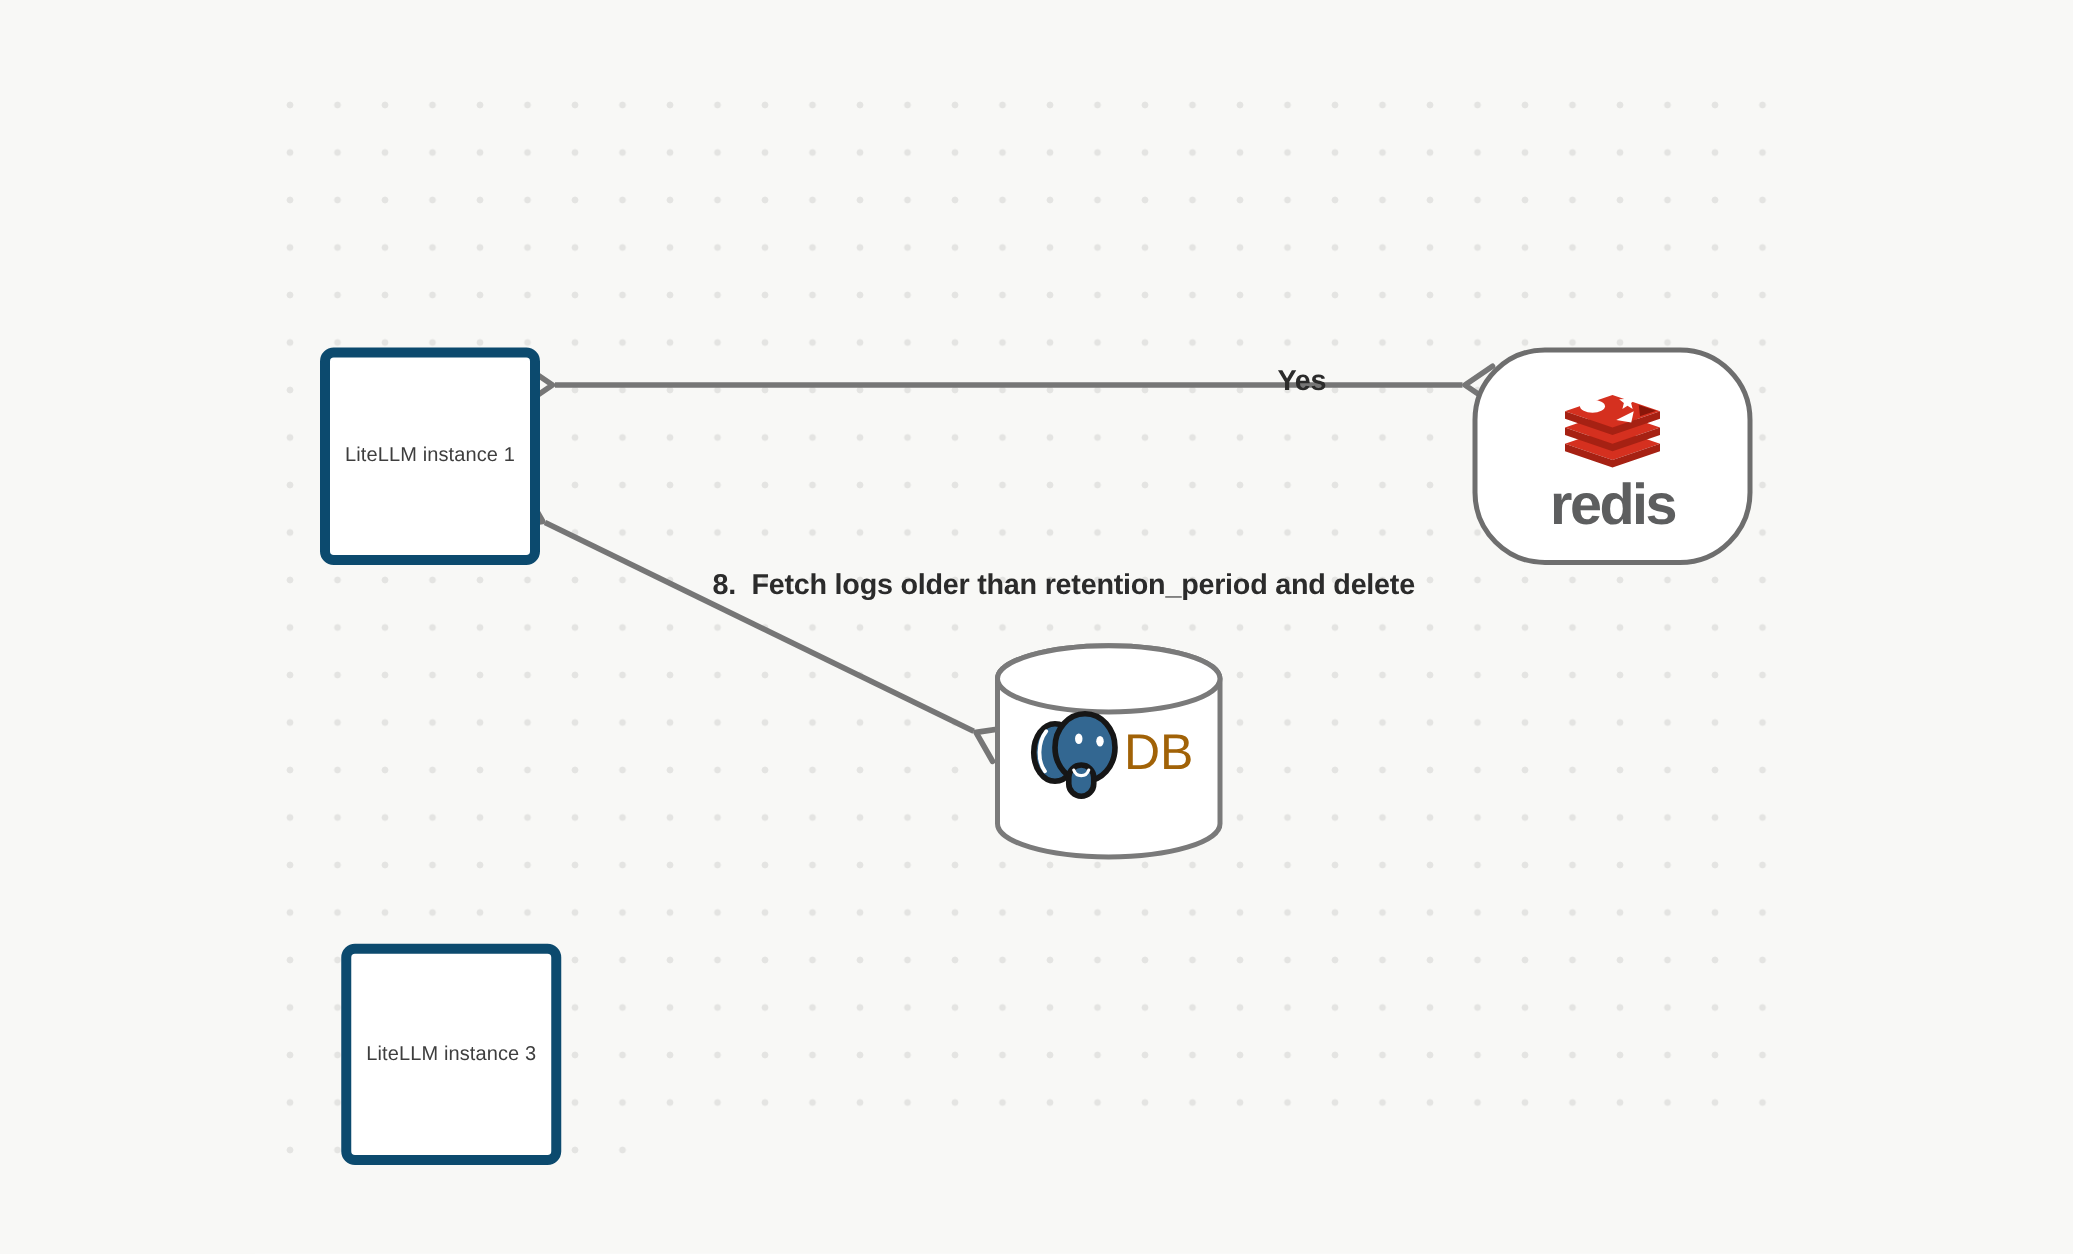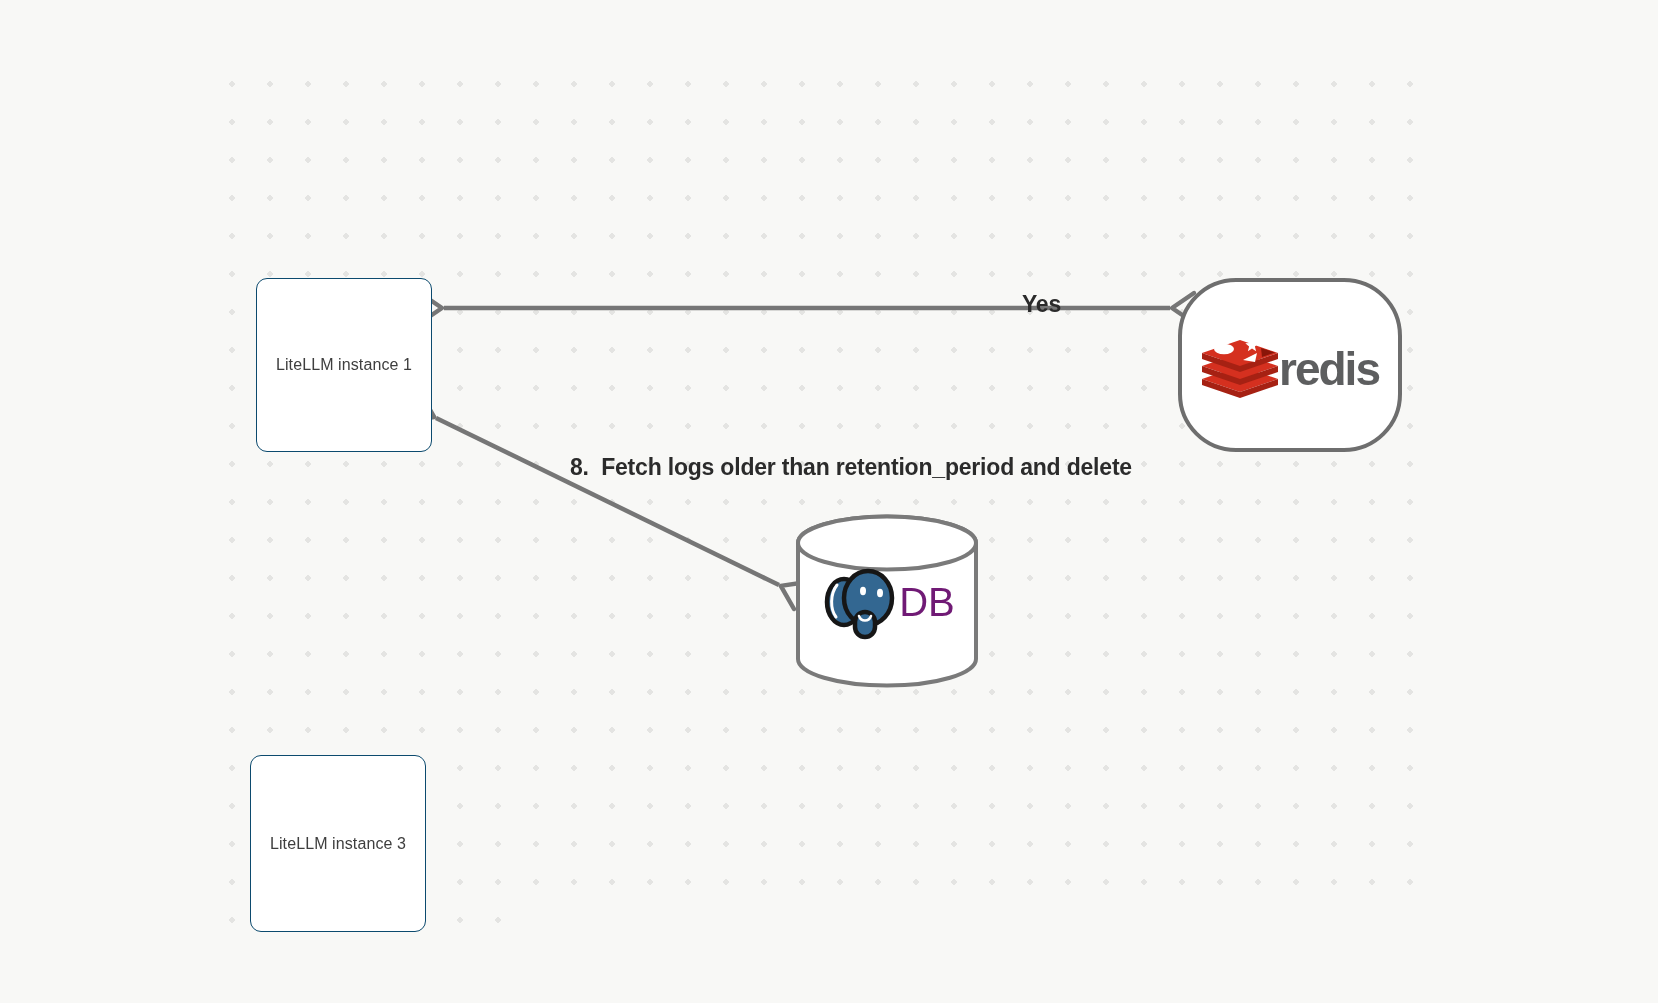--- a/index.html
+++ b/index.html
@@ -12,48 +12,48 @@
     position:absolute;
     background-image:radial-gradient(circle, #e4e4e2 2.6px, transparent 2.9px);
     background-size:38px 38px;
   }
   .dots-main{left:213px;top:65px;width:1206px;height:827px;}
   .dots-extra{left:213px;top:901px;width:300px;height:38px;}
   .arrow-layer{position:absolute;left:0;top:0;width:1658px;height:1003px;}
 
   .node-box{
     position:absolute;width:176px;height:174px;
-    background:#ffffff;border:1px solid #0c4a6e;border-radius:11px;
+    background:#ffffff;border:8px solid #0c4a6e;border-radius:11px;
     display:flex;align-items:center;justify-content:center;
     box-sizing:border-box;
   }
   .node-box .node-label{
     font-size:16px;color:#3e3e3e;letter-spacing:0.1px;
   }
   #box-instance1{left:256px;top:278px;}
   #box-instance2{left:256px;top:516px;height:176px;}
-  #box-instance3{left:250px;top:755px;height:177px;}
+  #box-instance3{left:273px;top:755px;height:177px;}
 
   .redis-node{
     position:absolute;left:1178px;top:278px;width:224px;height:174px;
     background:#ffffff;border:4px solid #6e6e6e;border-radius:58px;
-    display:flex;flex-direction:row;align-items:center;justify-content:center;
+    display:flex;flex-direction:column;align-items:center;justify-content:center;
     box-sizing:border-box;padding-top:6px;
   }
   .redis-wordmark{
     font-size:46px;font-weight:700;color:#5d5e5f;letter-spacing:-2px;
     line-height:1;margin-top:2px;
   }
 
   .cylinder{position:absolute;left:795px;top:514px;}
   .db-content{
     position:absolute;left:800px;top:552px;width:175px;height:100px;
     display:flex;align-items:center;justify-content:center;gap:1px;
   }
-  .db-label{font-size:40px;font-weight:500;color:#701a75;}
+  .db-label{font-size:40px;font-weight:500;color:#a16207;}
 
   .edge-label{
     position:absolute;font-size:23px;font-weight:700;color:#2b2b2b;
     white-space:pre;letter-spacing:-0.2px;line-height:1.1;
   }
   #edge-label-1{left:490px;top:281px;}
   #edge-label-1-response{left:1022px;top:292px;}
   #edge-label-2{left:570px;top:455px;}
 </style>
 </head>

